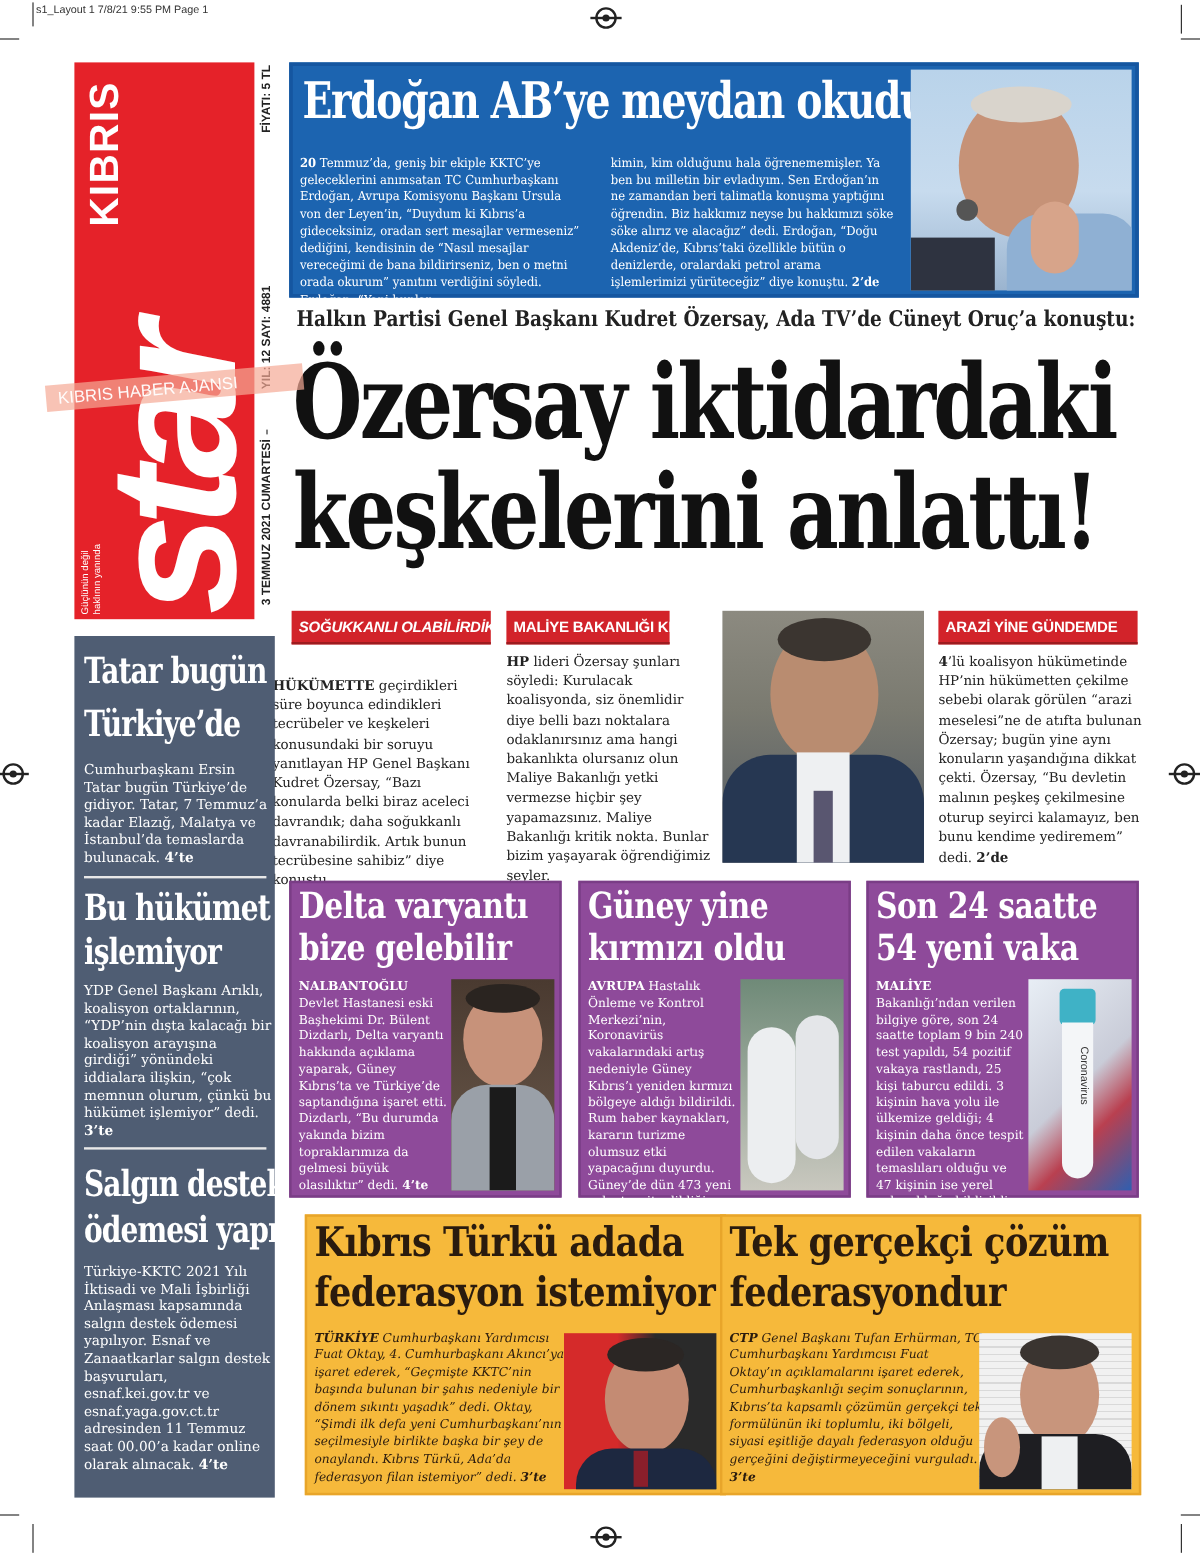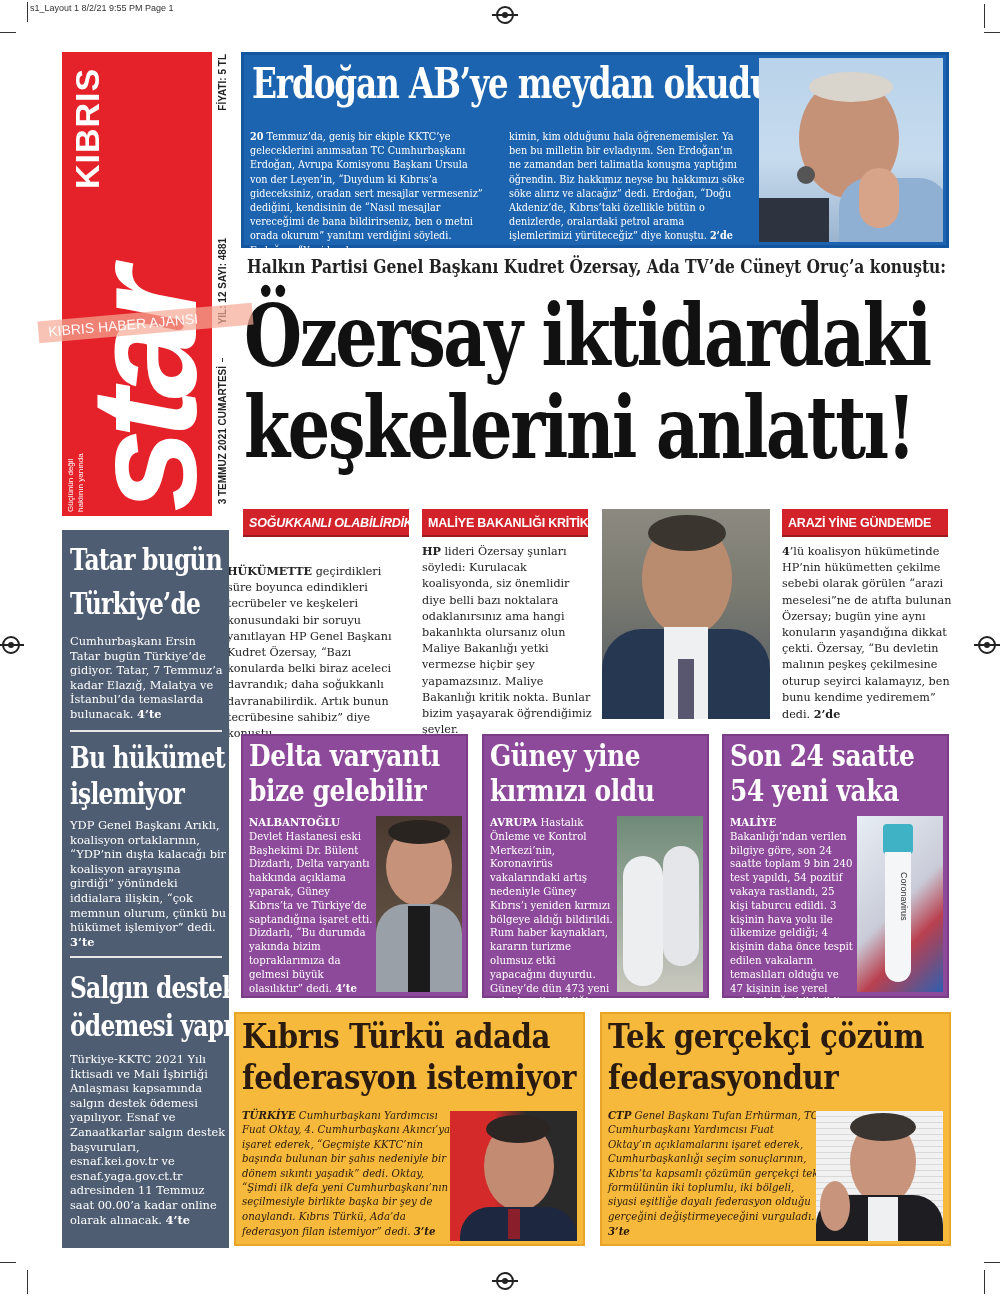--- a/index.html
+++ b/index.html
@@ -58,21 +58,21 @@
   
   .yellow { position: absolute; top: 1012px; width: 351px; height: 234px; background: #f6b93b; border: 2px solid #e8a52a; }
   .y-head { position: absolute; left: 6px; top: 2px; color: #2a1b0e; font-family: "DejaVu Serif", serif; font-weight: bold; font-size: 34px; line-height: 41px; letter-spacing: -0.5px; white-space: nowrap; transform: scaleX(0.86); transform-origin: left top; }
   .y-body { position: absolute; left: 6px; top: 94px; width: 218px; color: #2a1b0e; font-size: 10.2px; line-height: 14.4px; font-style: italic; }
   .y-photo { position: absolute; right: 6px; top: 97px; width: 127px; height: 130px; overflow: hidden; }
 </style>
 </head>
 <body>
 
 <div class="slug-bar"></div>
-<div class="slug">s1_Layout 1  8/2/21  9:55 PM  Page 1</div>
+<div class="slug">s1_Layout 1  7/8/21  9:55 PM  Page 1</div>
 <div class="crop" style="left:0;top:32px;width:16px;height:1px;"></div>
 <div class="crop" style="right:0;top:32px;width:16px;height:1px;"></div>
 <div class="crop" style="left:0;top:1262px;width:16px;height:1px;"></div>
 <div class="crop" style="right:0;top:1262px;width:16px;height:1px;"></div>
 <div class="crop" style="left:27px;top:1270px;width:1px;height:24px;"></div>
 <div class="crop" style="right:15px;top:1270px;width:1px;height:24px;"></div>
 <div class="crop" style="right:15px;top:4px;width:1px;height:24px;"></div>
 <div class="reg" style="left:496px;top:6px;"></div>
 <div class="reg" style="left:496px;top:1272px;"></div>
 <div class="reg" style="left:2px;top:636px;"></div>
@@ -112,21 +112,21 @@
 <div class="main-head">
   <div>Özersay iktidardaki</div>
   <div>keşkelerini anlattı!</div>
 </div>
 
 <div class="label-red" style="left:243px;top:509px;width:166px;font-style:italic;">SOĞUKKANLI OLABİLİRDİK</div>
 <div class="story-col" style="left:227px;top:543px;width:165px;margin-top:20px;">
   <b>HÜKÜMETTE</b><span> geçirdikleri süre boyunca edindikleri tecrübeler ve keşkeleri konusundaki bir soruyu yanıtlayan HP Genel Başkanı Kudret Özersay, “Bazı konularda belki biraz aceleci davrandık; daha soğukkanlı davranabilirdik. Artık bunun tecrübesine sahibiz” diye konuştu,</span>
 </div>
 
-<div class="label-red" style="left:422px;top:509px;width:166px;">MALİYE BAKANLIĞI KRİTİK</div>
+<div class="label-red" style="left:422px;top:509px;width:136px;">MALİYE BAKANLIĞI KRİTİK</div>
 <div class="story-col" style="left:422px;top:543px;width:170px;">
   <b>HP</b><span> lideri Özersay şunları söyledi: Kurulacak koalisyonda, siz önemlidir diye belli bazı noktalara odaklanırsınız ama hangi bakanlıkta olursanız olun Maliye Bakanlığı yetki vermezse hiçbir şey yapamazsınız. Maliye Bakanlığı kritik nokta. Bunlar bizim yaşayarak öğrendiğimiz şeyler.</span>
 </div>
 
 <div class="ozersay-photo">
   <div class="face" style="left:40px;top:12px;width:90px;height:115px;background:#b98c70;"></div>
   <div class="face" style="left:46px;top:6px;width:78px;height:36px;background:#3b3530;"></div>
   <div style="position:absolute;left:0;top:120px;width:168px;height:90px;background:#263752;border-radius:40px 40px 0 0;"></div>
   <div style="position:absolute;left:62px;top:118px;width:44px;height:92px;background:#eef0f2;"></div>
   <div style="position:absolute;left:76px;top:150px;width:16px;height:60px;background:#595670;"></div>
@@ -201,21 +201,21 @@
   <div class="p-body">
     <b>MALİYE</b><span> Bakanlığı’ndan verilen bilgiye göre, son 24 saatte toplam 9 bin 240 test yapıldı, 54 pozitif vakaya rastlandı, 25 kişi taburcu edildi. 3 kişinin hava yolu ile ülkemize geldiği; 4 kişinin daha önce tespit edilen vakaların temaslıları olduğu ve  47 kişinin ise yerel vaka olduğu bildirildi.</span> <b>4’te</b>
   </div>
   <div class="p-photo" style="background:linear-gradient(135deg,#e8eef5,#c9ccd8 50%,#b94050 70%,#2f5fb0);">
     <div style="position:absolute;left:26px;top:8px;width:30px;height:30px;background:#3fb2c6;border-radius:4px;"></div>
     <div style="position:absolute;left:28px;top:36px;width:26px;height:130px;background:#f4f6f8;border-radius:0 0 13px 13px;"></div>
     <div style="position:absolute;left:30px;top:56px;width:22px;height:90px;writing-mode:vertical-rl;font-family:'Liberation Sans',sans-serif;font-size:9px;color:#333;">Coronavirus</div>
   </div>
 </div>
 
-<div class="yellow" style="left:234px;">
+<div class="yellow" style="left:254px;">
   <div class="y-head">
     <div>Kıbrıs Türkü adada</div>
     <div>federasyon istemiyor</div>
   </div>
   <div class="y-body">
     <b>TÜRKİYE</b><span> Cumhurbaşkanı Yardımcısı Fuat Oktay, 4. Cumhurbaşkanı Akıncı’ya işaret ederek, “Geçmişte KKTC’nin başında bulunan bir şahıs nedeniyle bir dönem sıkıntı yaşadık” dedi. Oktay, “Şimdi ilk defa yeni Cumhurbaşkanı’nın seçilmesiyle birlikte başka bir şey de onaylandı. Kıbrıs Türkü, Ada’da federasyon filan istemiyor” dedi.</span> <b>3’te</b>
   </div>
   <div class="y-photo" style="background:linear-gradient(90deg,#d52a2a 0%,#d52a2a 35%,#2a2a2a 60%);">
     <div class="face" style="left:34px;top:10px;width:70px;height:90px;background:#c48b73;"></div>
     <div class="face" style="left:36px;top:4px;width:64px;height:28px;background:#2b2624;"></div>

